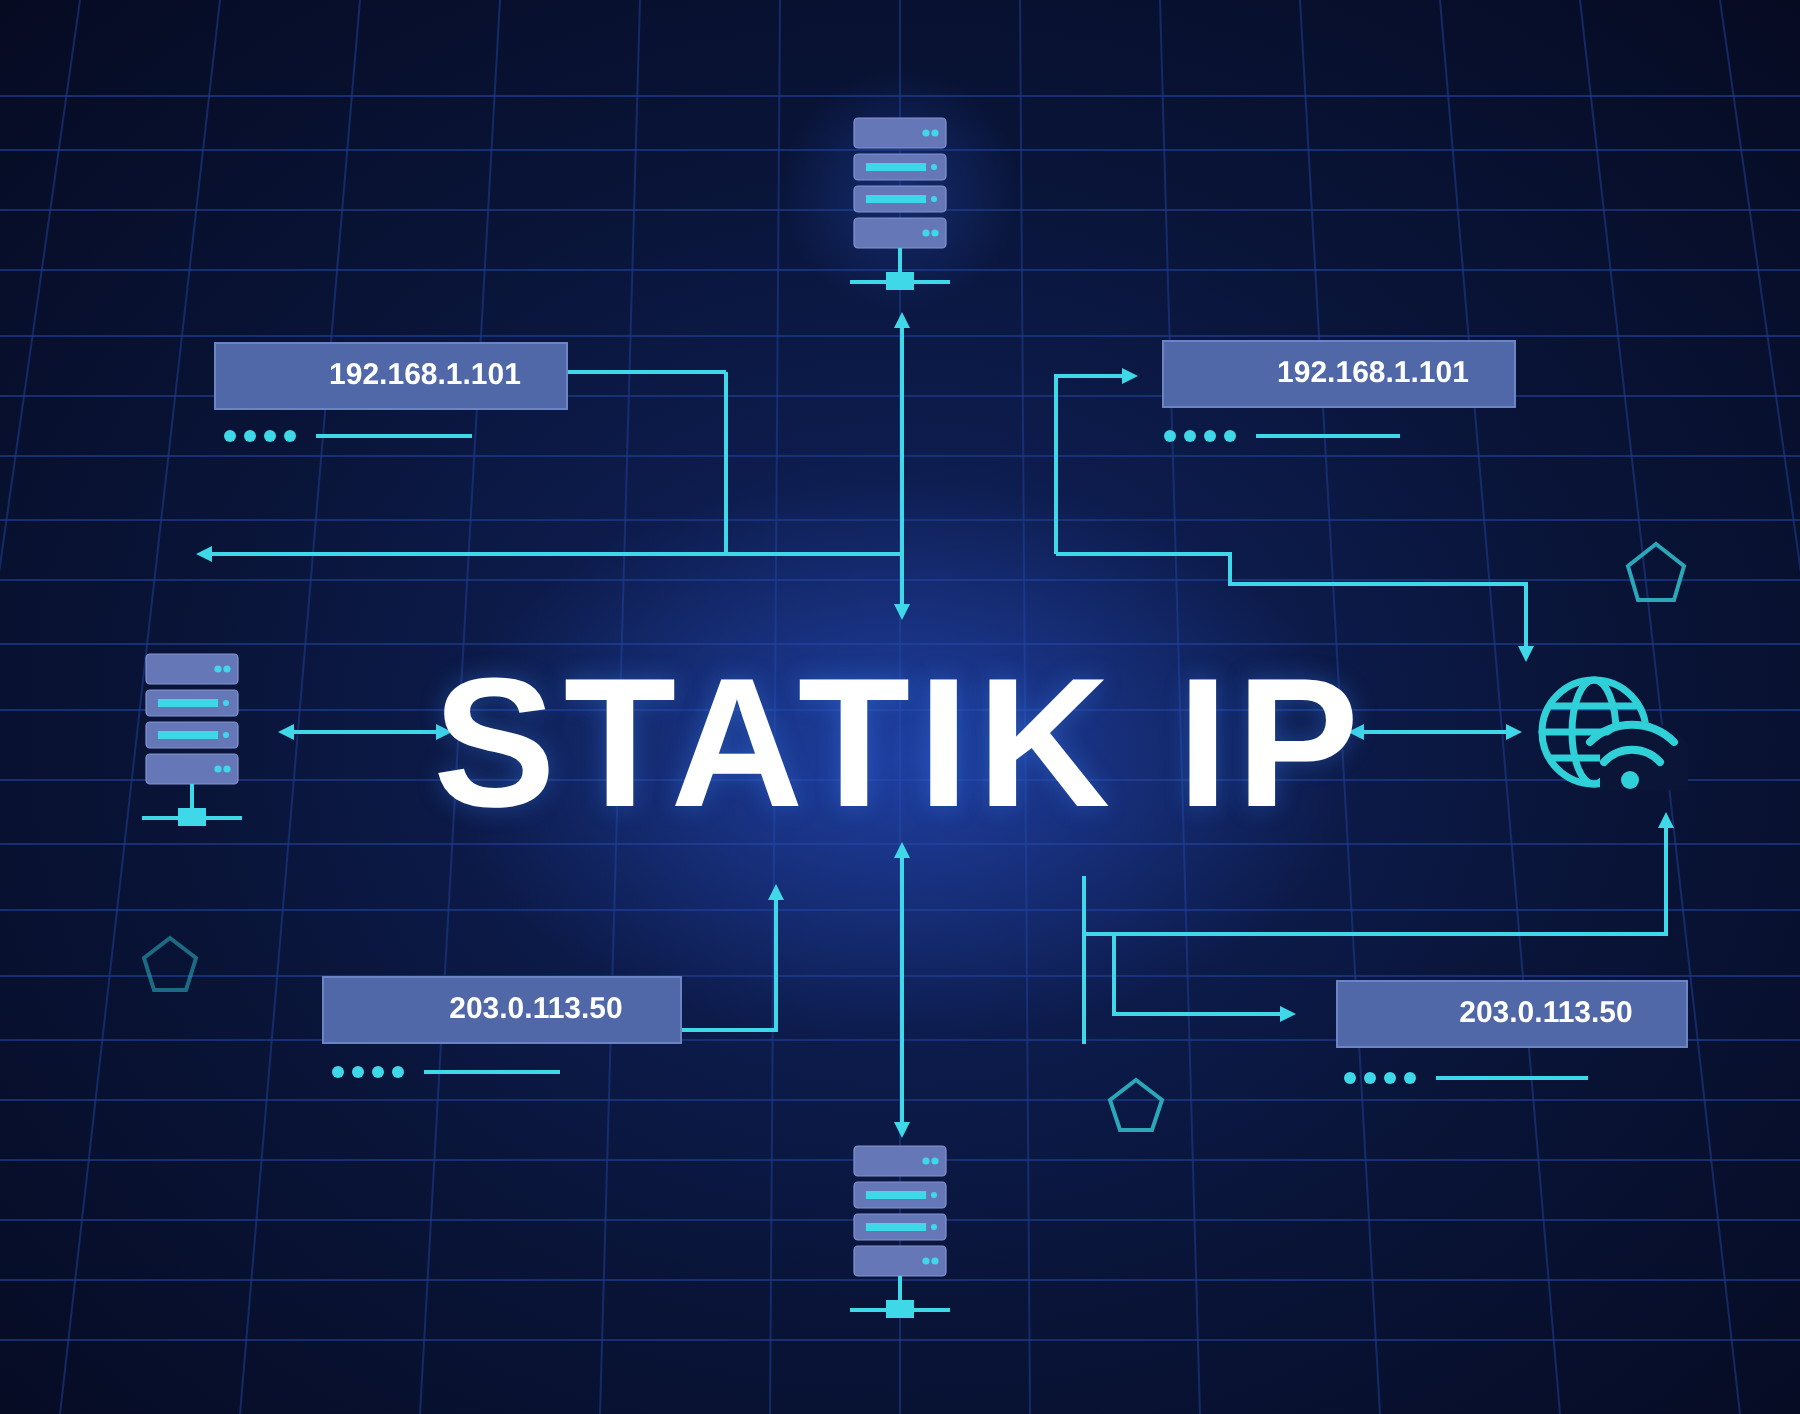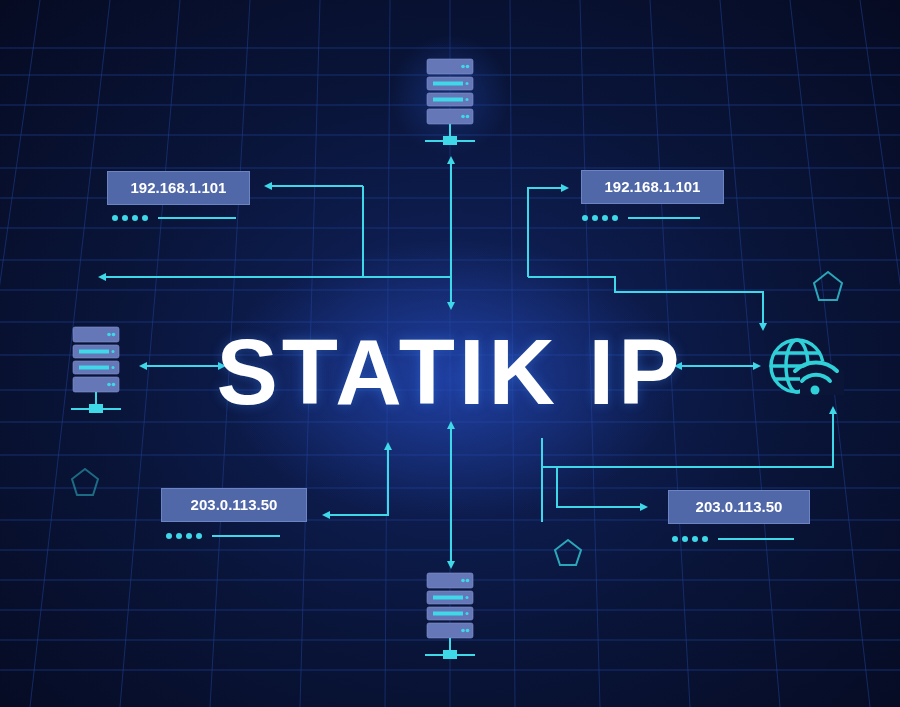--- a/index.html
+++ b/index.html
@@ -12,21 +12,21 @@
     svg.layer { position: absolute; left: 0; top: 0; }
     .title {
       position: absolute; left: 0; width: 900px; top: 322px;
       text-align: center; color: #ffffff; font-weight: 700;
       font-size: 92px; letter-spacing: 4px; line-height: 100px;
       text-shadow: 0 0 12px rgba(60,140,255,0.35);
     }
     .ip-box {
       position: absolute; height: 32px; background: #5068a8;
       border: 1px solid #6c84c4; color: #ffffff; font-weight: 700;
-      font-size: 15px; line-height: 32px; text-align: center;
+      font-size: 15px; line-height: 32px; text-align: center; padding-left: 34px;
     }
     .dots { position: absolute; height: 6px; display: flex; align-items: center; }
     .dots span.d { width: 6px; height: 6px; border-radius: 50%; background: #3ed8e8; margin-right: 4px; }
     .dots span.line { height: 2px; background: #3ed8e8; margin-left: 6px; }
   </style>
 </head>
 <body>
 
 <div class="canvas">
 

